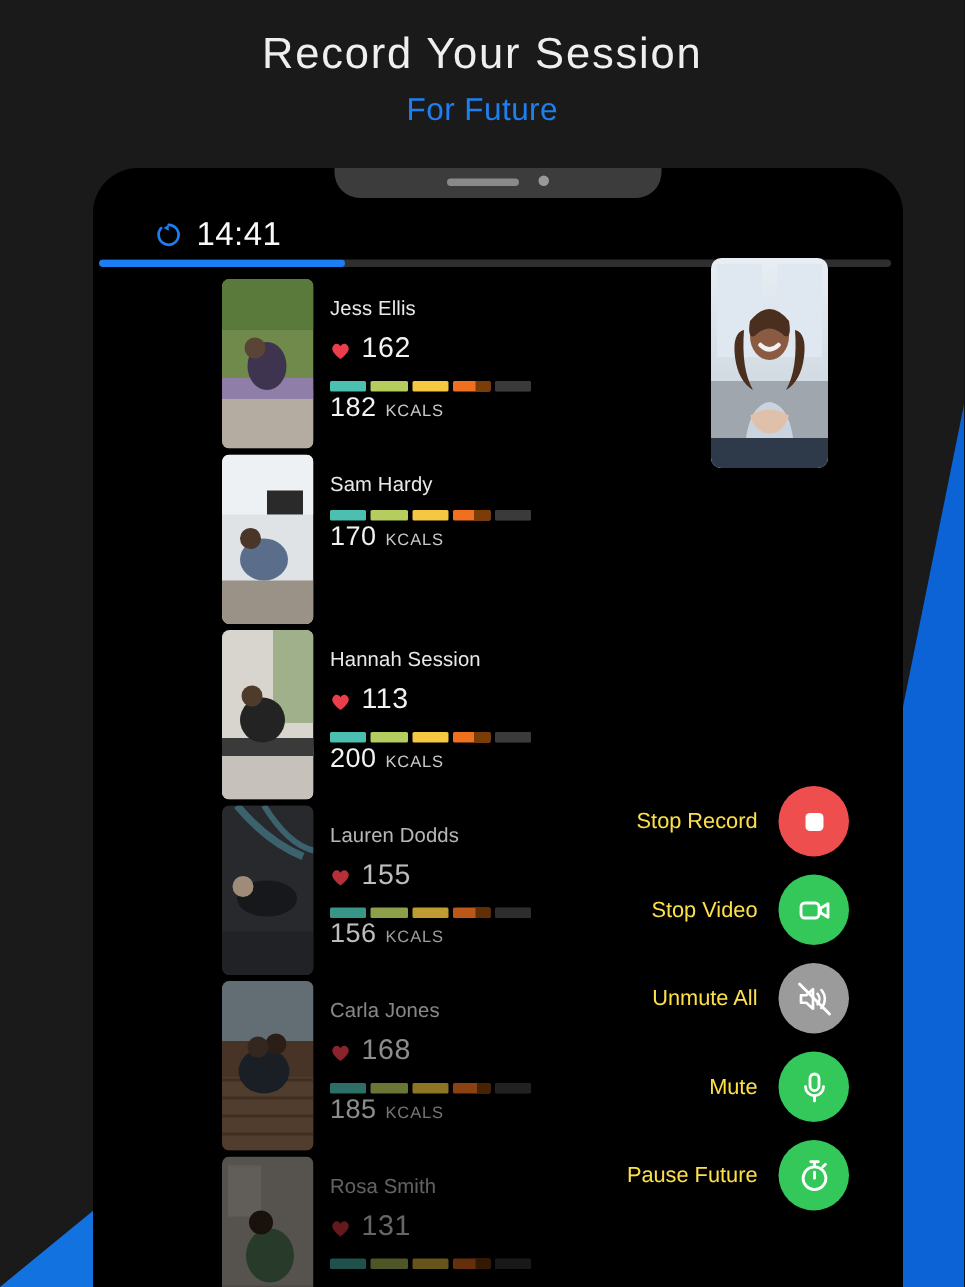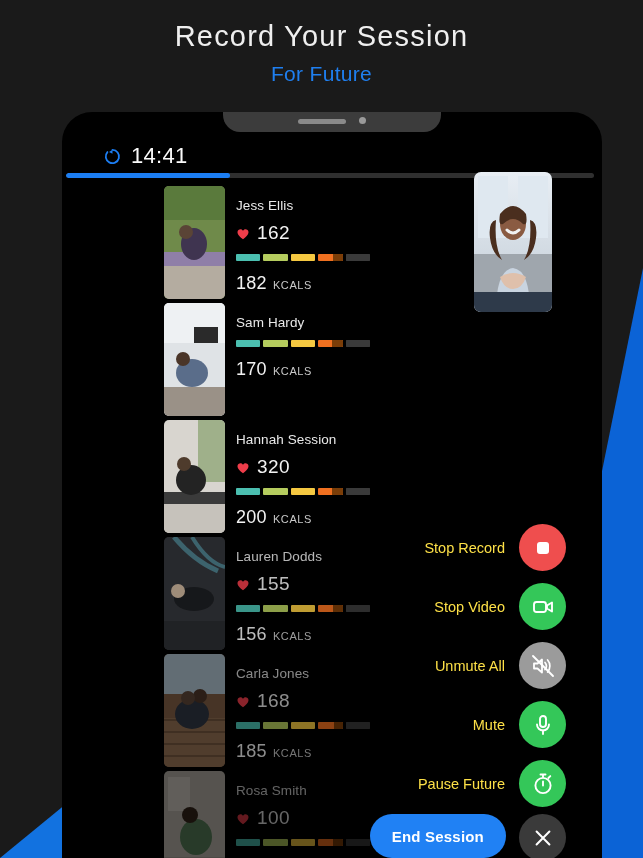--- a/index.html
+++ b/index.html
@@ -127,21 +127,21 @@
   }
   .progress-fill {
     height: 100%;
     background: #1c7ef3;
     border-radius: 3px;
   }
 
   
   .list {
     position: absolute;
-    top: 72px; left: 16px;
+    top: 72px; left: 0;
     width: 300px;
     bottom: 0;
   }
   .row {
     position: relative;
     height: 117px;
     display: flex;
     align-items: flex-start;
     padding-top: 4px;
     padding-left: 86px;
@@ -192,21 +192,21 @@
     border-radius: 1px;
     position: relative;
     overflow: hidden;
   }
   .zone i {
     position: absolute;
     right: 0; top: 0; bottom: 0;
     display: block;
   }
   .kcal-line {
-    margin-top: 12px;
+    margin-top: 0;
     display: flex;
     align-items: baseline;
     gap: 6px;
   }
   .kcal-val {
     font-size: 18px;
     color: #f2f2f2;
     letter-spacing: 0.3px;
   }
   .kcal-unit {
@@ -419,21 +419,21 @@
    <ellipse cx="27" cy="60" rx="15" ry="15" fill="#232323"></ellipse>
               <circle cx="20" cy="44" r="7" fill="#4e3b2c"></circle>
             </svg>
      </div>
      <div class="row-info">
        <div class="p-name">Hannah Session</div>
        <div class="hr-line">
          <svg class="heart" viewBox="0 0 24 22">
            <path d="M12 21 C2 13.5 1 8.5 4.2 5.2 C7 2.4 10.6 3.6 12 6.3 C13.4 3.6 17 2.4 19.8 5.2 C23 8.5 22 13.5 12 21 Z" fill="#EE3D4A"></path>
          </svg>
-         <span class="hr-val">320</span>
+         <span class="hr-val">113</span>
        </div>
        <div class="zones">
               <span class="zone" style="background:#4BBFB0">
              
             </span>
               <span class="zone" style="background:#B5CC5E">
              
             </span>
               <span class="zone" style="background:#F5C841">
              
@@ -545,21 +545,21 @@
    <ellipse cx="32" cy="66" rx="16" ry="18" fill="#5f8a62"></ellipse>
               <circle cx="26" cy="44" r="8" fill="#3a2a1e"></circle>
             </svg>
      </div>
      <div class="row-info">
        <div class="p-name">Rosa Smith</div>
        <div class="hr-line">
          <svg class="heart" viewBox="0 0 24 22">
            <path d="M12 21 C2 13.5 1 8.5 4.2 5.2 C7 2.4 10.6 3.6 12 6.3 C13.4 3.6 17 2.4 19.8 5.2 C23 8.5 22 13.5 12 21 Z" fill="#EE3D4A"></path>
          </svg>
-         <span class="hr-val">100</span>
+         <span class="hr-val">131</span>
        </div>
        <div class="zones">
               <span class="zone" style="background:#4BBFB0">
              
             </span>
               <span class="zone" style="background:#B5CC5E">
              
             </span>
               <span class="zone" style="background:#F5C841">
              
@@ -648,23 +648,15 @@
               <circle cx="13" cy="14.5" r="7.6" fill="none" stroke="#fff" stroke-width="1.9"></circle>
               <path d="M13 10.5 v4" stroke="#fff" stroke-width="1.9" stroke-linecap="round"></path>
               <path d="M10.5 3.5 h5" stroke="#fff" stroke-width="1.9" stroke-linecap="round"></path>
               <path d="M13 3.5 v3.2" stroke="#fff" stroke-width="1.9"></path>
               <path d="M18.4 7 l1.9-1.9" stroke="#fff" stroke-width="1.9" stroke-linecap="round"></path>
             </svg>
      </span>
         </div>
       </div>
 
-    <div class="bottom-bar">
-      <div class="end-session-btn">End Session</div>
-      <div class="close-btn">
-        <svg width="22" height="22" viewBox="0 0 24 24">
-          <path d="M5 5 L19 19 M19 5 L5 19" stroke="#fff" stroke-width="2.2" stroke-linecap="round" fill="none"></path>
-        </svg>
-      </div>
-    </div>
 
   </div>
 </div>
 
 </body></html>

